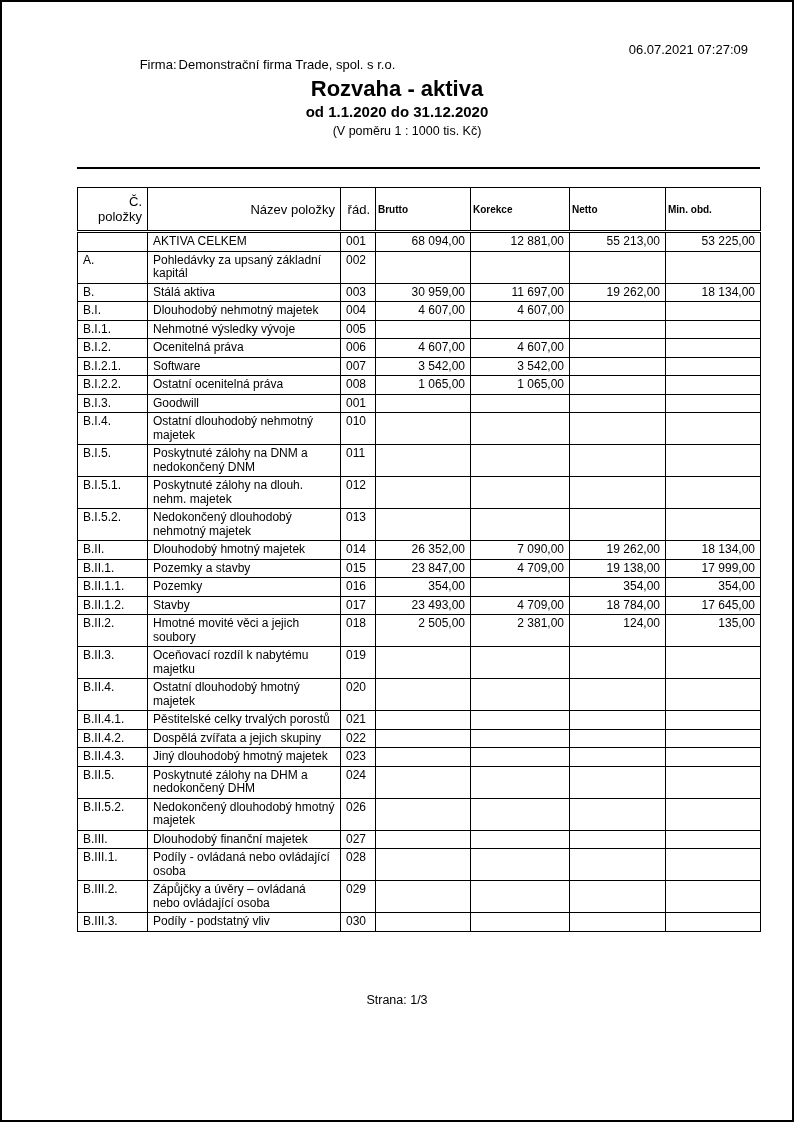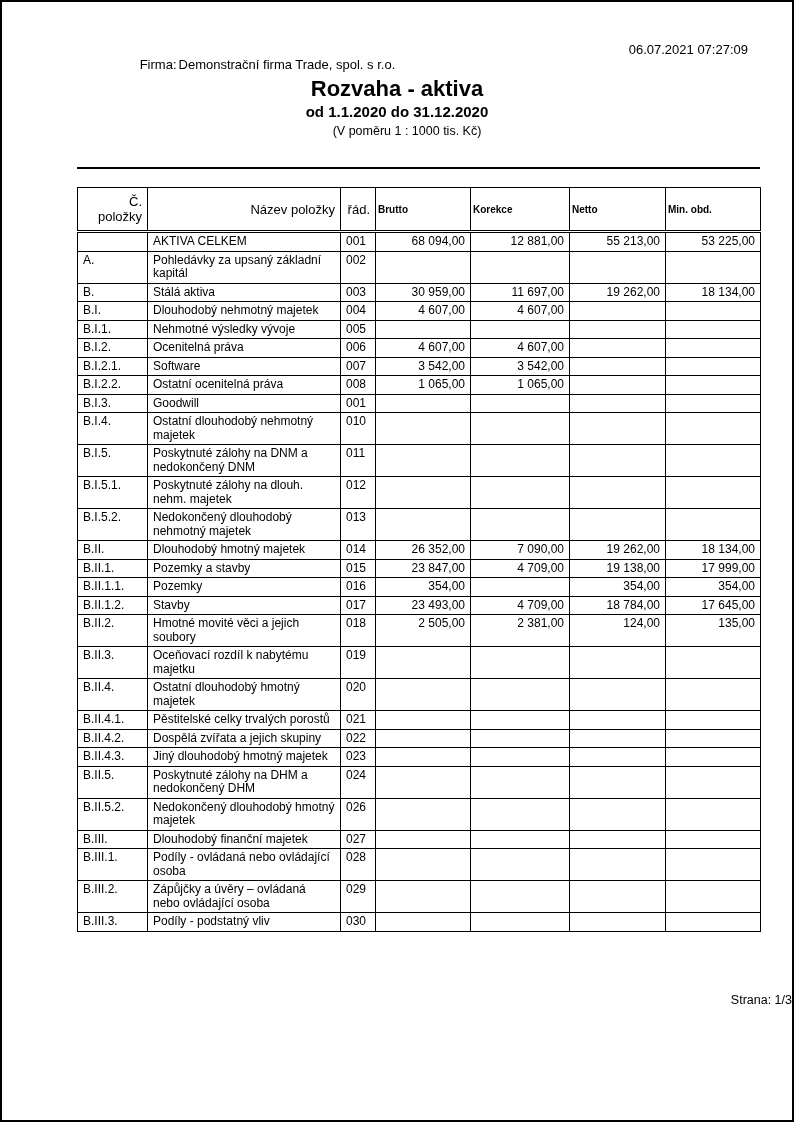--- a/index.html
+++ b/index.html
@@ -101,21 +101,21 @@
   td.c-num, td.c-line { white-space: nowrap; }
   td.c-val {
     text-align: right;
     padding-right: 6px;
     white-space: nowrap;
   }
   .page-footer {
     position: absolute;
     left: 0; right: 0;
     top: 991px;
-    text-align: right;
+    text-align: center;
     font-size: 12.5px;
   }
 </style>
 </head>
 <body>
 
 <div class="page">
 
   <div class="top-line">
     <span>

